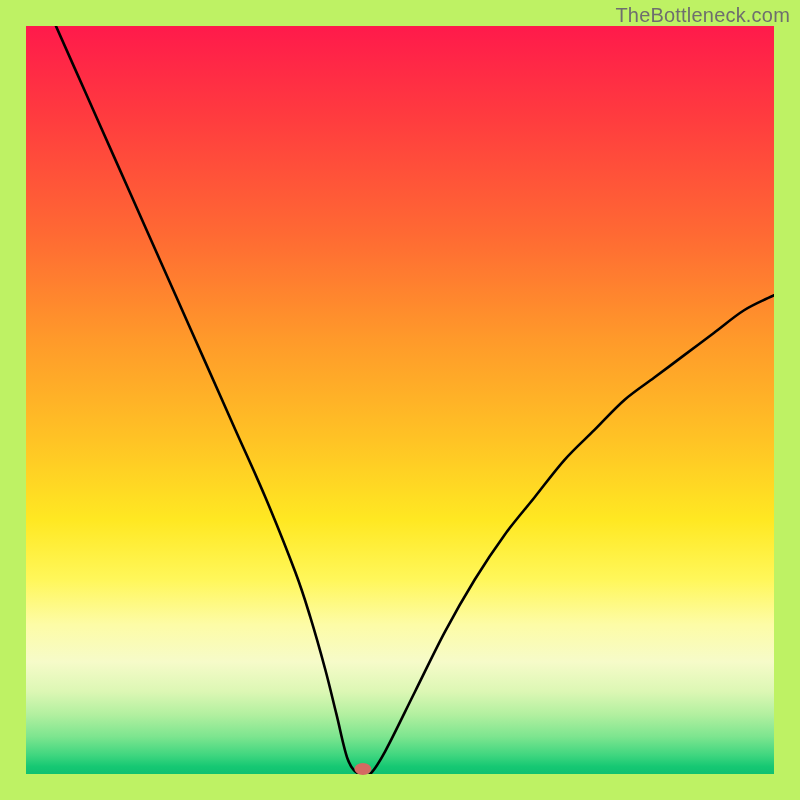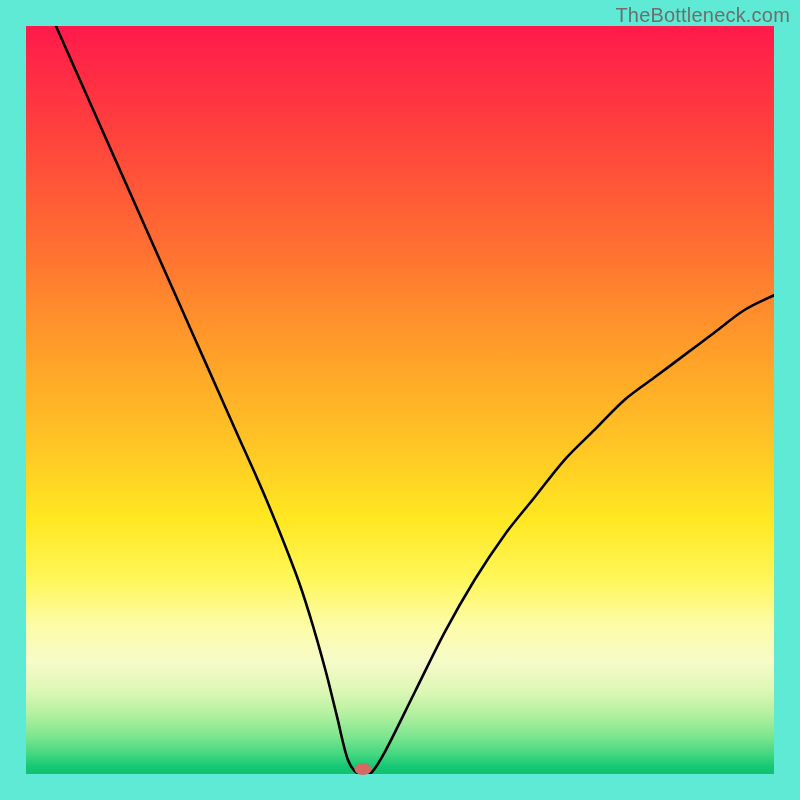--- a/index.html
+++ b/index.html
@@ -8,21 +8,21 @@
     width: 800px;
     height: 800px;
     background: #000;
     overflow: hidden;
     font-family: Arial, Helvetica, sans-serif;
   }
   .frame {
     position: relative;
     width: 800px;
     height: 800px;
-    background: #5eead4;
+    background: #bef264;
   }
   .watermark {
     position: absolute;
     top: 4px;
     right: 10px;
     color: #6e6e6e;
     font-size: 20px;
     font-weight: 500;
     letter-spacing: 0.2px;
     z-index: 5;

